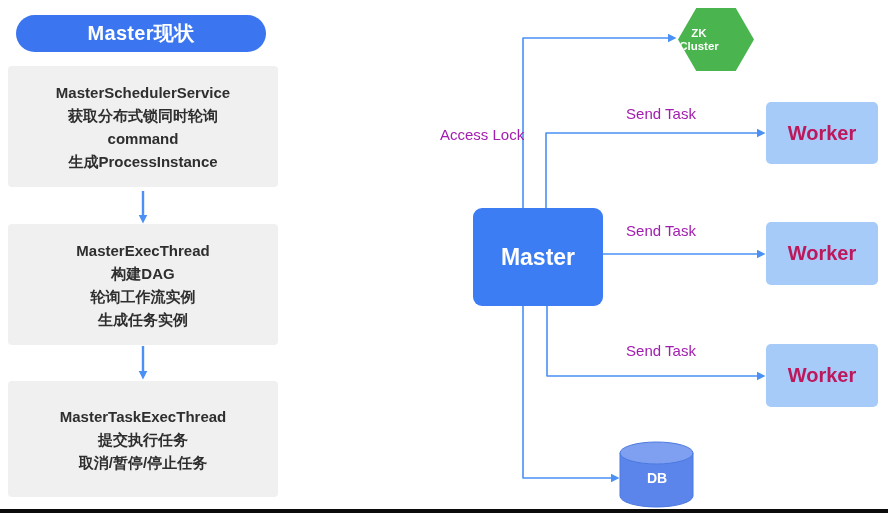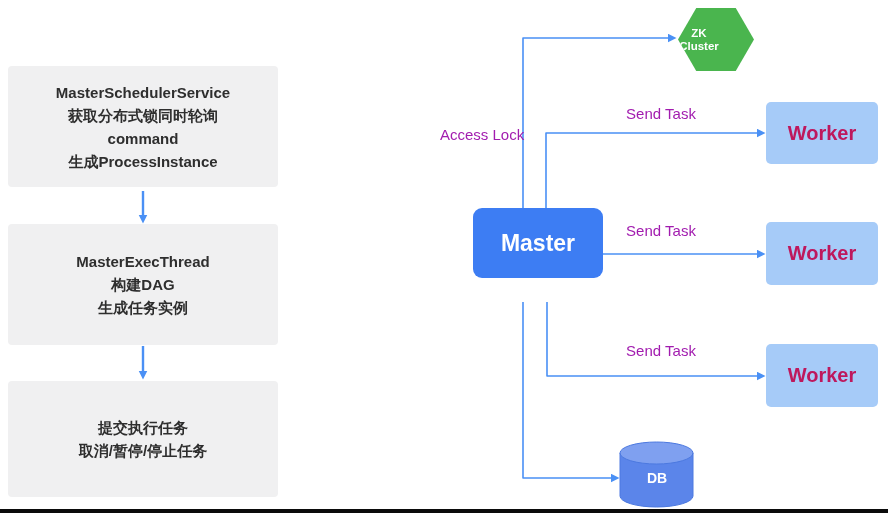--- a/index.html
+++ b/index.html
@@ -25,21 +25,21 @@
     display: flex; flex-direction: column; align-items: center; justify-content: center;
     color: #2e2e2e; font-size: 15px; font-weight: bold; line-height: 23px;
     text-align: center;
   }
   .step-1 { top: 66px;  height: 121px; }
   .step-2 { top: 224px; height: 121px; }
   .step-3 { top: 381px; height: 116px; }
 
   
   .master-node {
-    position: absolute; left: 473px; top: 208px; width: 130px; height: 70px;
+    position: absolute; left: 473px; top: 208px; width: 130px; height: 98px;
     background: #3d7df3; border-radius: 9px;
     display: flex; align-items: center; justify-content: center;
     color: #ffffff; font-size: 23px; font-weight: bold;
   }
   .worker-node {
     position: absolute; left: 766px; width: 112px; height: 62px;
     background: #a6cbf8; border-radius: 5px;
     display: flex; align-items: center; justify-content: center;
     color: #be185d; font-size: 20px; font-weight: bold;
   }
@@ -87,35 +87,40 @@
     </defs>
     <path d="M143,191 L143,215" stroke="#4a90f5" stroke-width="2.4" fill="none" marker-end="url(#arr)"></path>
     <path d="M143,346 L143,371" stroke="#4a90f5" stroke-width="2.4" fill="none" marker-end="url(#arr)"></path>
     <path d="M523,208 L523,38 L668,38" stroke="#4a90f5" stroke-width="1.6" fill="none" stroke-linejoin="round" marker-end="url(#arr)"></path>
     <path d="M546,208 L546,133 L757,133" stroke="#4a90f5" stroke-width="1.6" fill="none" stroke-linejoin="round" marker-end="url(#arr)"></path>
     <path d="M603,254 L757,254" stroke="#4a90f5" stroke-width="1.6" fill="none" marker-end="url(#arr)"></path>
     <path d="M547,302 L547,376 L757,376" stroke="#4a90f5" stroke-width="1.6" fill="none" stroke-linejoin="round" marker-end="url(#arr)"></path>
     <path d="M523,302 L523,478 L611,478" stroke="#4a90f5" stroke-width="1.6" fill="none" stroke-linejoin="round" marker-end="url(#arr)"></path>
   </svg>
 
+  <div class="title-pill">
+    <span>Master现状</span>
+  </div>
 
   <div class="step-box step-1">
     <span>MasterSchedulerService</span>
     <span>获取分布式锁同时轮询</span>
     <span>command</span>
     <span>生成ProcessInstance</span>
   </div>
 
   <div class="step-box step-2">
     <span>MasterExecThread</span>
     <span>构建DAG</span>
+    <span>轮询工作流实例</span>
     <span>生成任务实例</span>
   </div>
 
   <div class="step-box step-3">
+    <span>MasterTaskExecThread</span>
     <span>提交执行任务</span>
     <span>取消/暂停/停止任务</span>
   </div>
 
   <div class="zk-hex">
     <span>ZK Cluster</span>
   </div>
 
   <div class="master-node">
     <span>Master</span>

